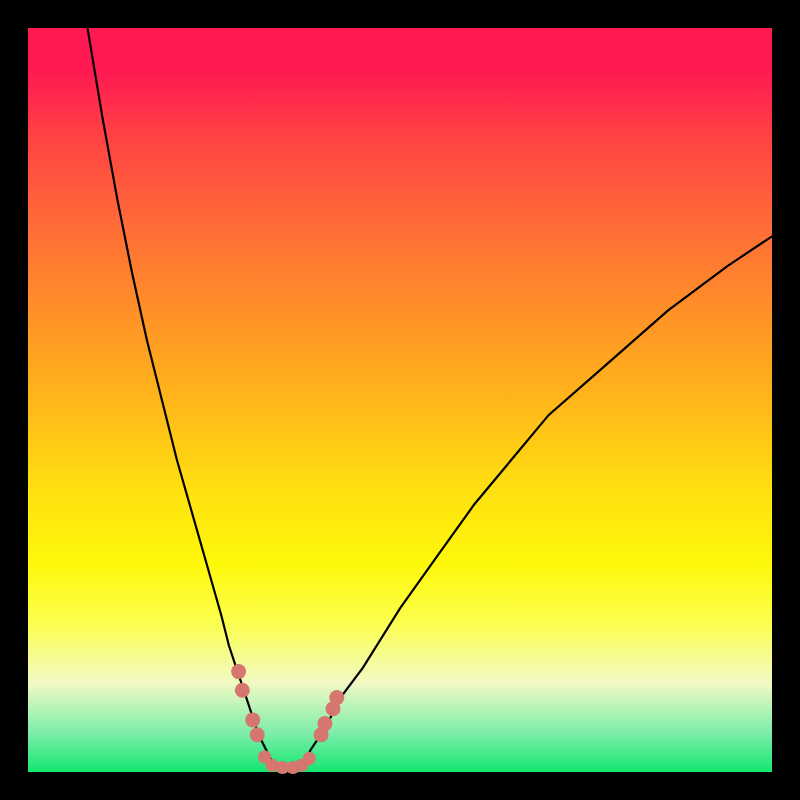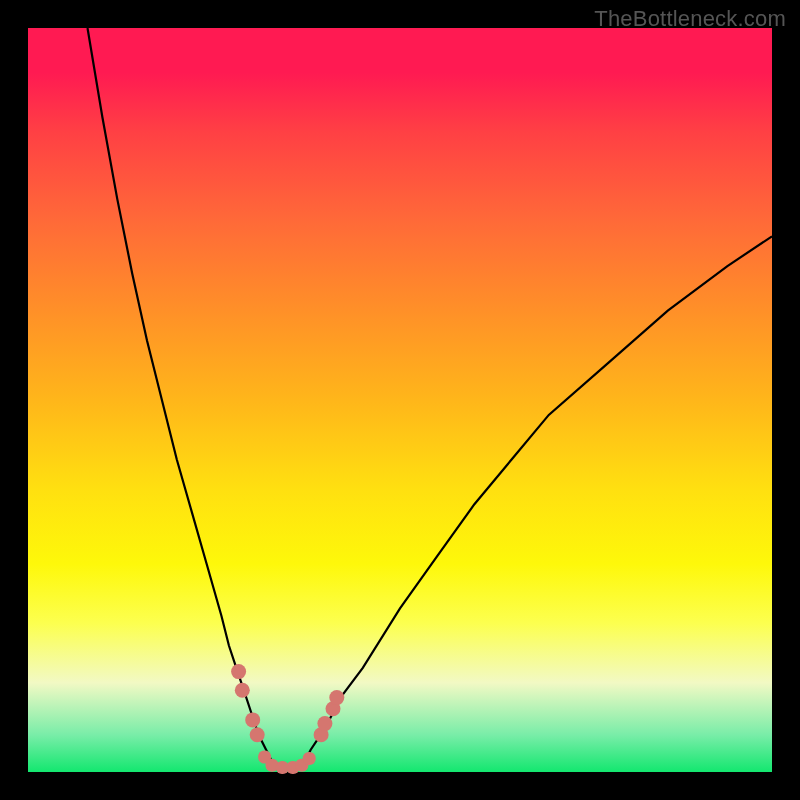--- a/index.html
+++ b/index.html
@@ -83,14 +83,13 @@
           <circle cx="214.3" cy="662.2" r="7.5" class="marker"></circle>
           <circle cx="224.7" cy="691.9" r="7.5" class="marker"></circle>
           <circle cx="229.2" cy="706.8" r="7.5" class="marker"></circle>
           <circle cx="293.1" cy="706.8" r="7.5" class="marker"></circle>
           <circle cx="296.9" cy="695.6" r="7.5" class="marker"></circle>
           <circle cx="305.0" cy="680.8" r="7.5" class="marker"></circle>
           <circle cx="308.8" cy="669.6" r="7.5" class="marker"></circle>
         </g>
     </svg>
   </div>
-  <div class="watermark">TheBottleneck.com</div>
 </div>
 
 </body></html>

